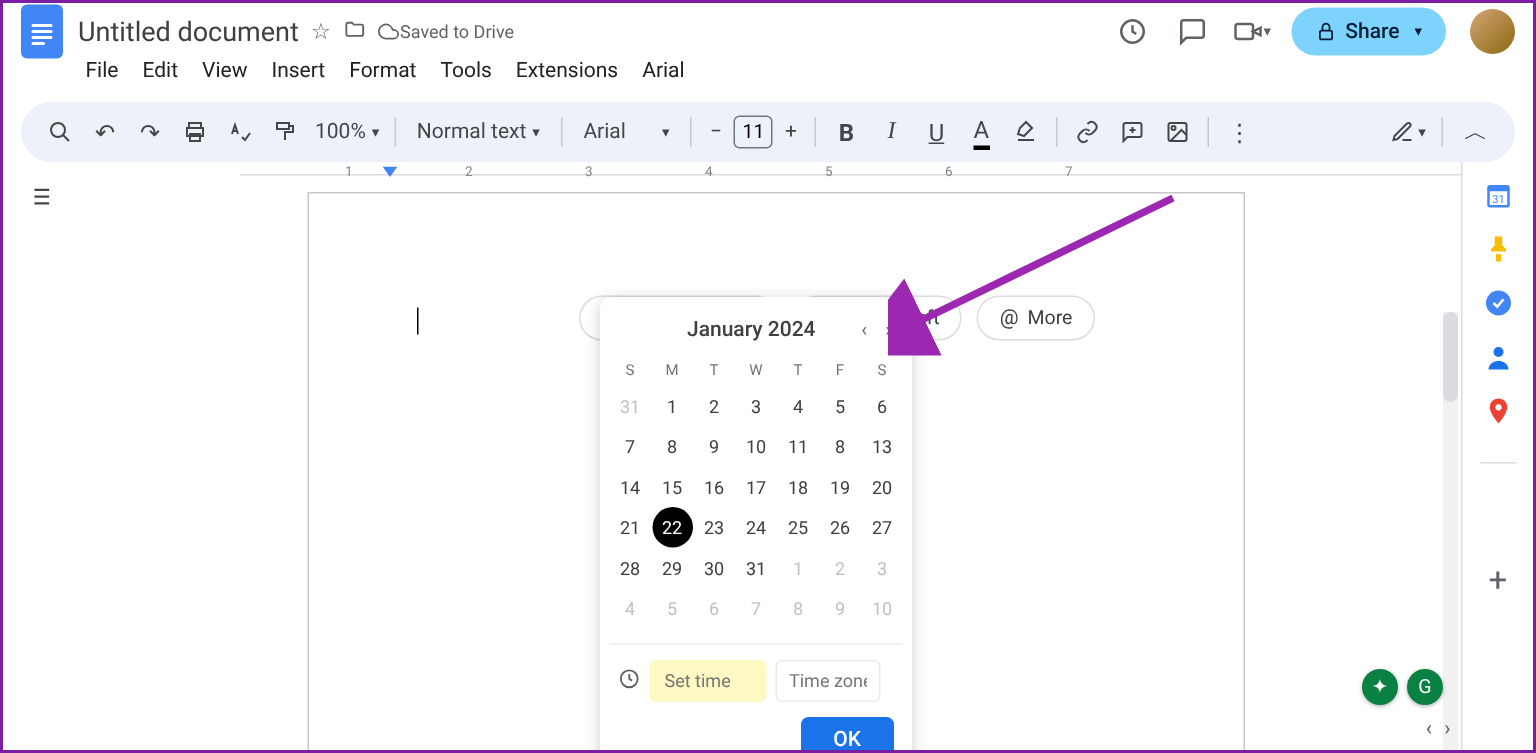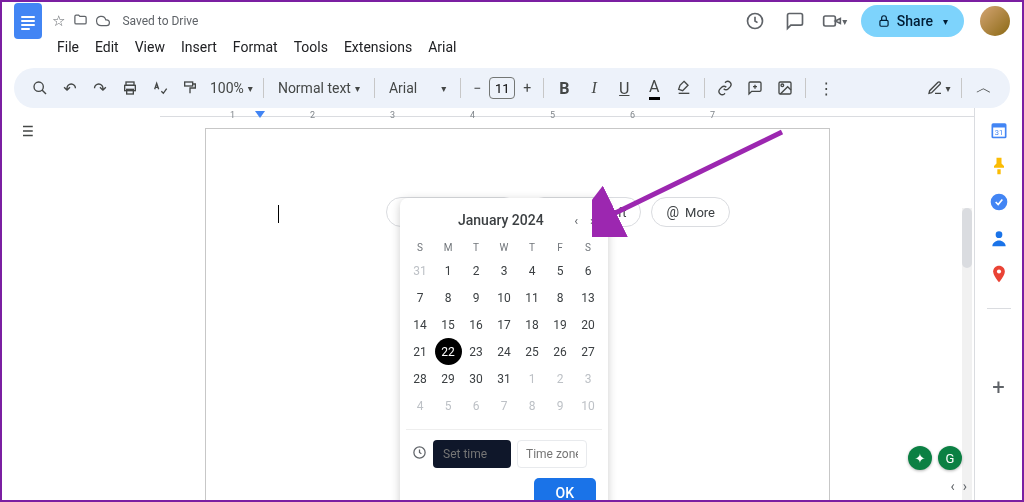--- a/index.html
+++ b/index.html
@@ -4,21 +4,21 @@
 <style>
 * { box-sizing: border-box; margin: 0; padding: 0; font-family: 'Google Sans', Roboto, Arial, sans-serif; }
 body { width: 1024px; height: 502px; background: #fff; overflow: hidden; position: relative; border: 2px solid #7b1fa2; }
 .header { display: flex; align-items: center; padding: 6px 12px 0 12px; height: 32px; }
 .docs-logo { width: 28px; height: 36px; background: #4285f4; border-radius: 4px; display: flex; align-items: center; justify-content: center; margin-right: 10px; }
 .docs-logo-lines { width: 14px; height: 14px; }
 .docs-logo-lines div { background: #fff; height: 2px; margin: 2px 0; border-radius: 1px; }
 .title-area { flex: 1; }
 .doc-title { font-size: 18px; color: #3c4043; display: flex; align-items: center; gap: 8px; }
 .title-icon { color: #5f6368; font-size: 15px; }
-.saved { font-size: 12px; color: #5f6368; display: flex; align-items: center; gap: 12px; }
+.saved { font-size: 12px; color: #5f6368; display: flex; align-items: center; gap: 1px; }
 .menubar { display: flex; gap: 2px; margin-left: 48px; padding: 2px 0 6px 0; }
 .menu-item { font-size: 14px; color: #202124; padding: 3px 7px; border-radius: 4px; cursor: pointer; }
 .header-right { display: flex; align-items: center; gap: 12px; }
 .hr-icon { color: #5f6368; font-size: 20px; width: 28px; height: 28px; display: flex; align-items: center; justify-content: center; }
 .share-btn { background: #7dd3fc; color: #001d35; padding: 8px 16px; border-radius: 20px; font-size: 14px; font-weight: 500; display: flex; align-items: center; gap: 6px; }
 .share-down { font-size: 10px; margin-left: 4px; }
 .avatar { width: 30px; height: 30px; border-radius: 50%; background: linear-gradient(135deg, #d4a574, #8b6914); margin-left: 4px; }
 .toolbar { margin: 4px 12px 0 12px; background: #edf2fa; border-radius: 24px; height: 40px; display: flex; align-items: center; padding: 0 12px; gap: 2px; }
 .tb-icon { width: 28px; height: 28px; display: flex; align-items: center; justify-content: center; color: #444746; font-size: 16px; cursor: pointer; border-radius: 4px; }
 .tb-sep { width: 1px; height: 20px; background: #c7c7c7; margin: 0 4px; }
@@ -51,21 +51,21 @@
 .dp-month { font-size: 14px; color: #3c4043; font-weight: 500; }
 .dp-nav { display: flex; gap: 12px; color: #5f6368; font-size: 13px; }
 .dp-grid { display: grid; grid-template-columns: repeat(7, 1fr); gap: 0; text-align: center; }
 .dp-dow { font-size: 10px; color: #70757a; padding: 4px 0; }
 .dp-day { font-size: 12px; color: #3c4043; padding: 5px 0; cursor: pointer; width: 27px; height: 27px; display: flex; align-items: center; justify-content: center; margin: 0 auto; border-radius: 50%; }
 .dp-day.muted { color: #bdc1c6; }
 .dp-day.selected { background: #000000; color: #fff; }
 .dp-today { color: #1a73e8; font-size: 13px; padding: 8px 8px 0 8px; cursor: pointer; }
 .dp-footer { border-top: 1px solid #eee; margin-top: 10px; padding: 10px 6px 0 6px; display: flex; align-items: center; gap: 6px; }
 .dp-clock { color: #5f6368; font-size: 15px; }
-.dp-settime { background: #0f172a; color: #80868b; font-size: 12px; padding: 7px 10px; border-radius: 4px; border: none; width: 78px; text-align: left; }
+.dp-settime { background: #fef9c3; color: #80868b; font-size: 12px; padding: 7px 10px; border-radius: 4px; border: none; width: 78px; text-align: left; }
 .dp-tz { border: 1px solid #e8eaed; color: #bdc1c6; font-size: 12px; padding: 6px 8px; border-radius: 4px; background: #fff; width: 70px; }
 .dp-ok-row { display: flex; justify-content: flex-end; padding: 10px 6px 2px 0; }
 .dp-ok { background: #1a73e8; color: #fff; border: none; padding: 7px 22px; border-radius: 5px; font-size: 14px; font-weight: 500; cursor: pointer; }
 
 .arrow-annot { position: absolute; left: 590px; top: 125px; pointer-events: none; z-index: 200; }
 
 .float-btns { position: absolute; right: 60px; bottom: 30px; display: flex; gap: 6px; }
 .float-btn { width: 24px; height: 24px; border-radius: 50%; display: flex; align-items: center; justify-content: center; font-size: 13px; box-shadow: 0 1px 3px rgba(0,0,0,0.3); }
 .fb1 { background: #0b8043; color: #fff; }
 .fb2 { background: #0b8043; color: #fff; }
@@ -79,20 +79,21 @@
   <div class="docs-logo">
     <div class="docs-logo-lines">
         <div></div>
         <div></div>
         <div></div>
         <div style="width:9px"></div>
       </div>
   </div>
   <div class="title-area">
     <div class="doc-title">
+      <span>Untitled document</span>
       <span class="title-icon">☆</span>
       <span class="title-icon"><svg width="15" height="15" viewBox="0 0 24 24" fill="none" stroke="#5f6368" stroke-width="2">
             <path d="M3 7v10a2 2 0 002 2h14a2 2 0 002-2V9a2 2 0 00-2-2h-8l-2-2H5a2 2 0 00-2 2z"></path>
           </svg></span>
       <span class="saved">
         <svg width="14" height="14" viewBox="0 0 24 24" fill="none" stroke="#5f6368" stroke-width="2">
             <path d="M18 10h-1.26A8 8 0 109 20h9a5 5 0 000-10z"></path>
           </svg>
         <span>Saved to Drive</span>
       </span>

